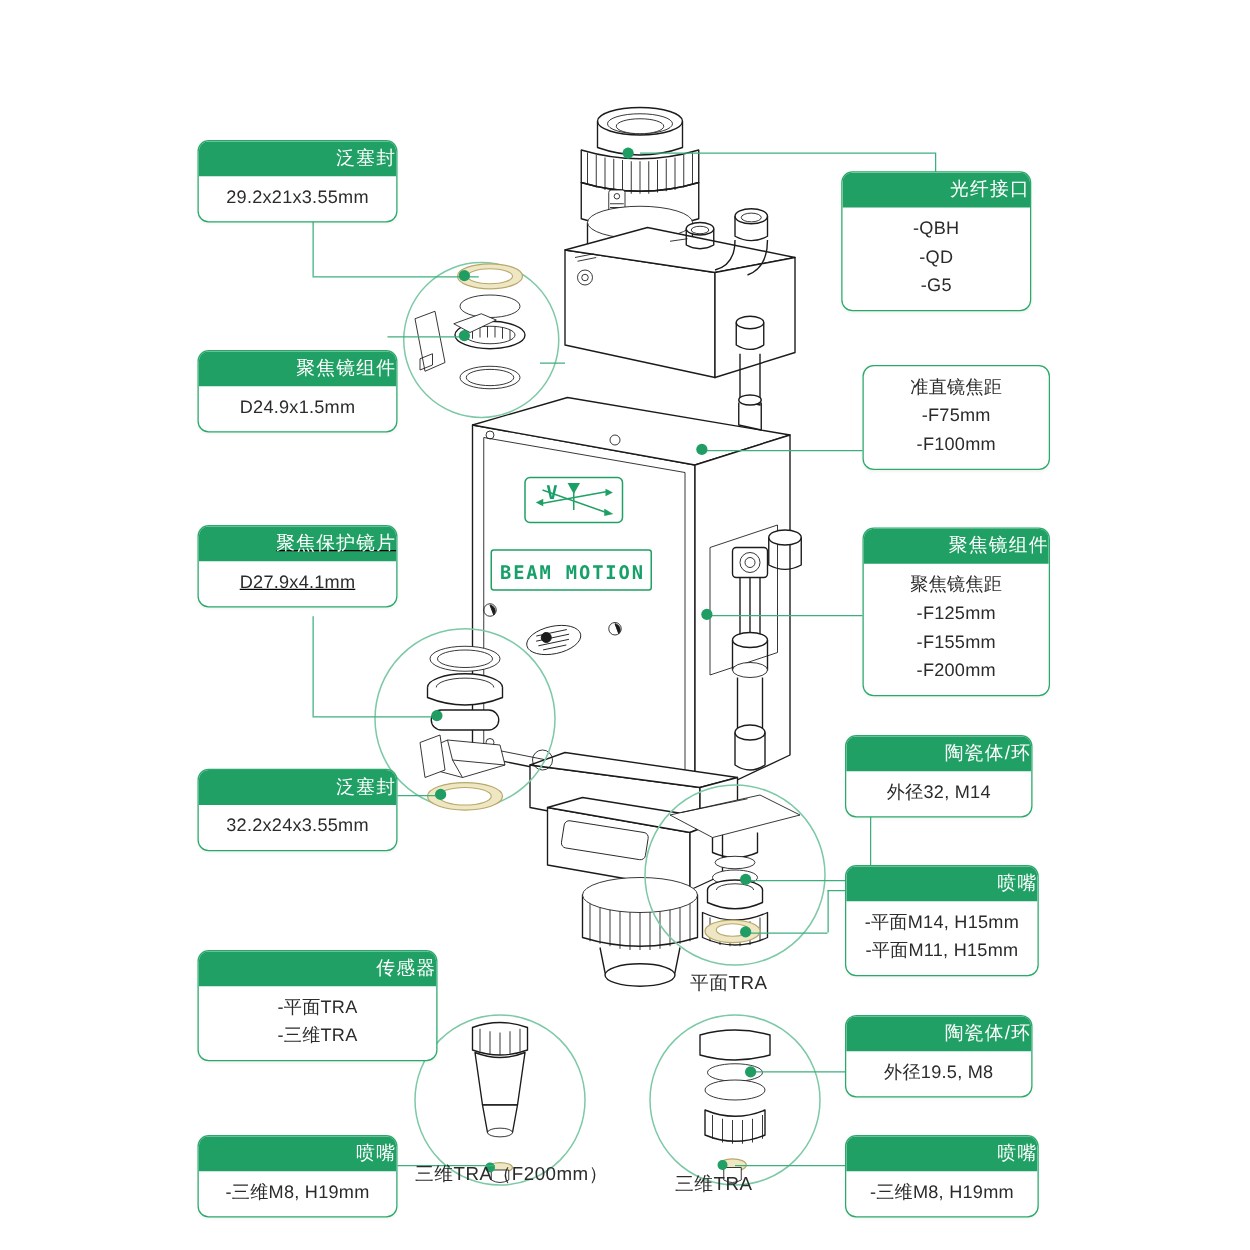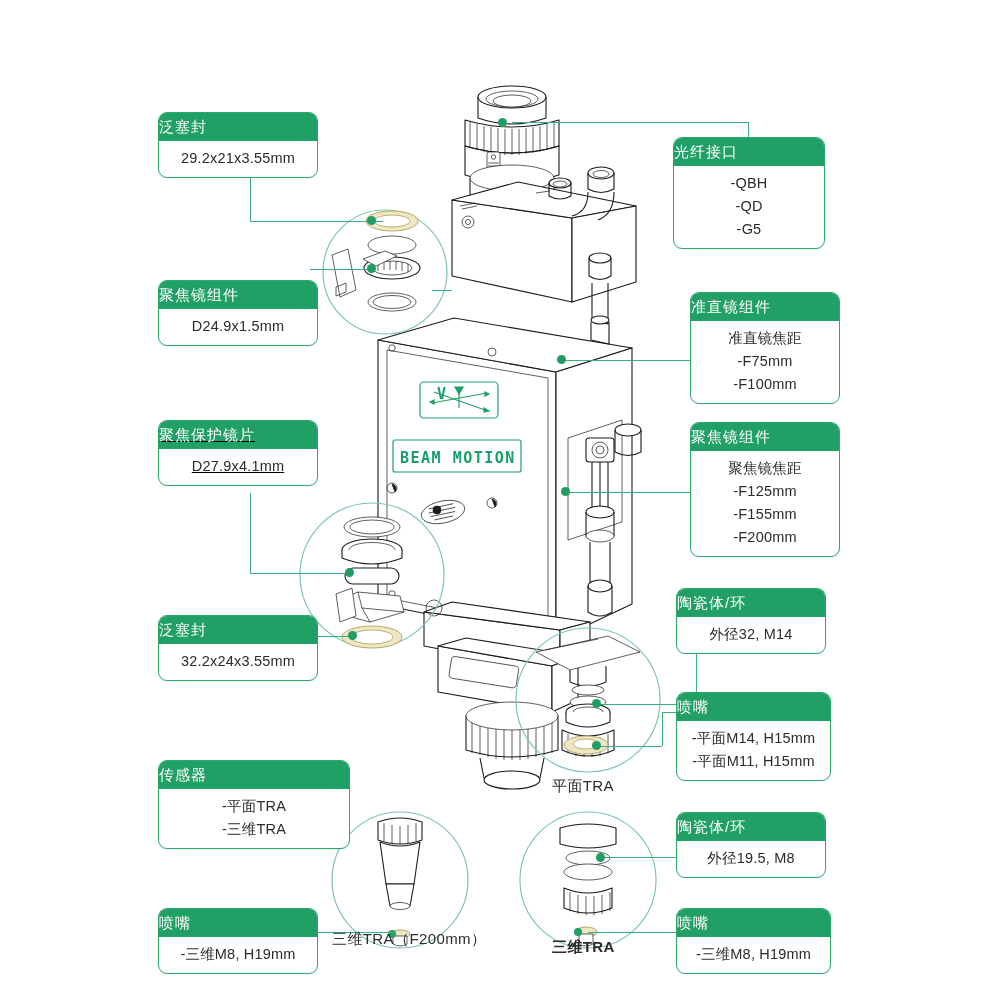--- a/index.html
+++ b/index.html
@@ -24,21 +24,21 @@
     box-sizing: border-box;
     border: 1px solid #2aa96b;
     border-radius: 9px;
     background: #ffffff;
     overflow: hidden;
     box-shadow: 0 1px 2px rgba(0,0,0,0.05);
   }
   .callout .hdr {
     background: #21a065;
     color: #ffffff;
-    text-align: left;
+    text-align: right;
     font-size: 15px;
     line-height: 28px;
     height: 28px;
     letter-spacing: 1px;
     font-weight: 400;
   }
   .callout .body {
     padding: 6px 6px 7px 6px;
     text-align: center;
     color: #2b2b2b;
@@ -443,21 +443,20 @@
   <div class="callout" style="left:673px; top:137px; width:152px;">
     <div class="hdr">光纤接口</div>
     <div class="body">
       <div class="row">-QBH</div>
       <div class="row">-QD</div>
       <div class="row">-G5</div>
     </div>
   </div>
 
   <div class="callout" style="left:690px; top:292px; width:150px;">
-    <div class="hdr">准直镜组件</div>
     <div class="body">
       <div class="row">准直镜焦距</div>
       <div class="row">-F75mm</div>
       <div class="row">-F100mm</div>
     </div>
   </div>
 
   <div class="callout" style="left:690px; top:422px; width:150px;">
     <div class="hdr">聚焦镜组件</div>
     <div class="body">
@@ -494,15 +493,15 @@
     <div class="hdr">喷嘴</div>
     <div class="body">
       <div class="row">-三维M8, H19mm</div>
     </div>
   </div>
 
   <div class="caption" style="left:552px; top:777px;">平面TRA</div>
 
   <div class="caption" style="left:332px; top:930px;">三维TRA（F200mm）</div>
 
-  <div class="caption" style="left:552px; top:938px;font-weight:bold;">三维TRA</div>
+  <div class="caption" style="left:540px; top:938px;">三维TRA</div>
 
 </div>
 
 </body></html>

